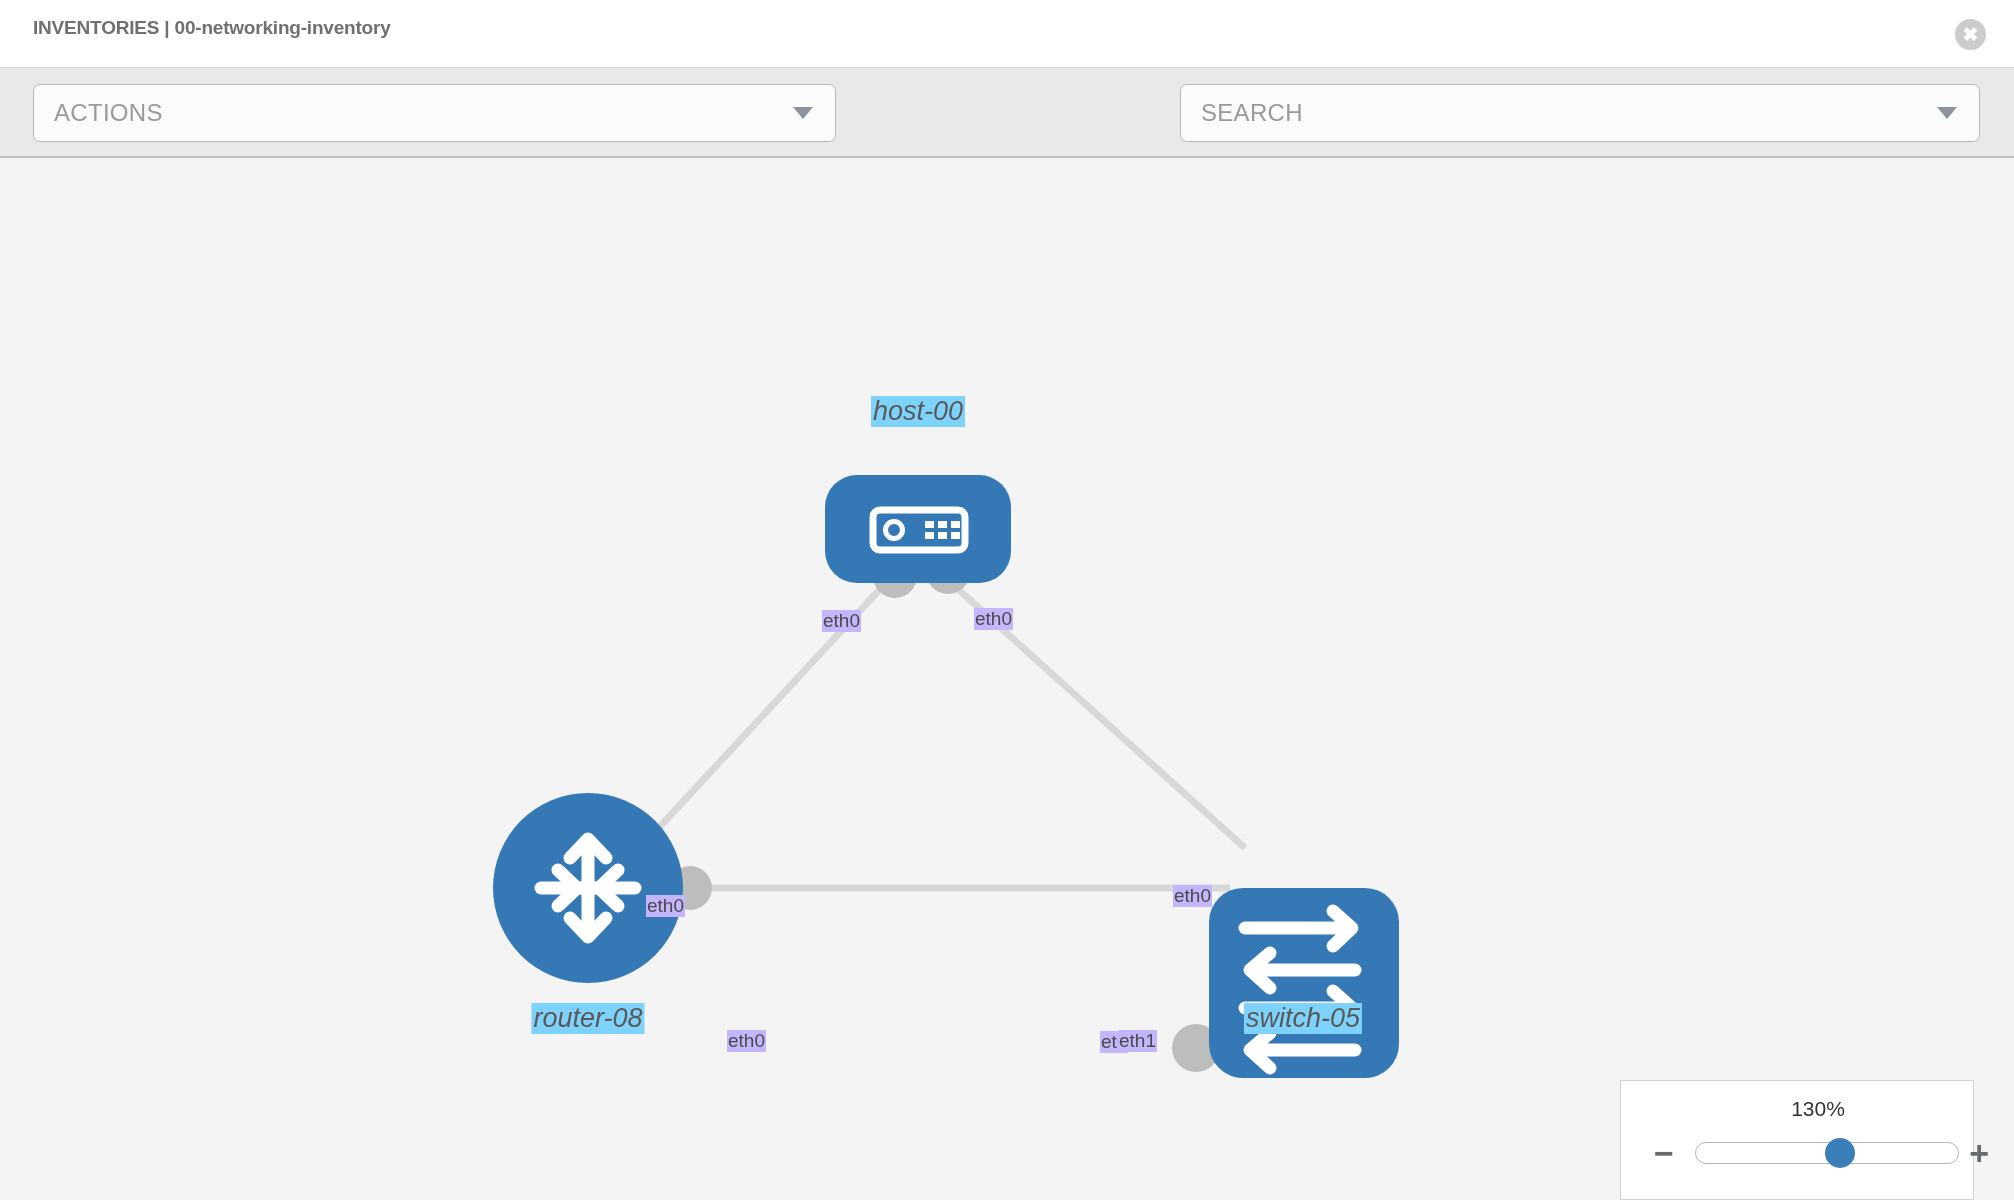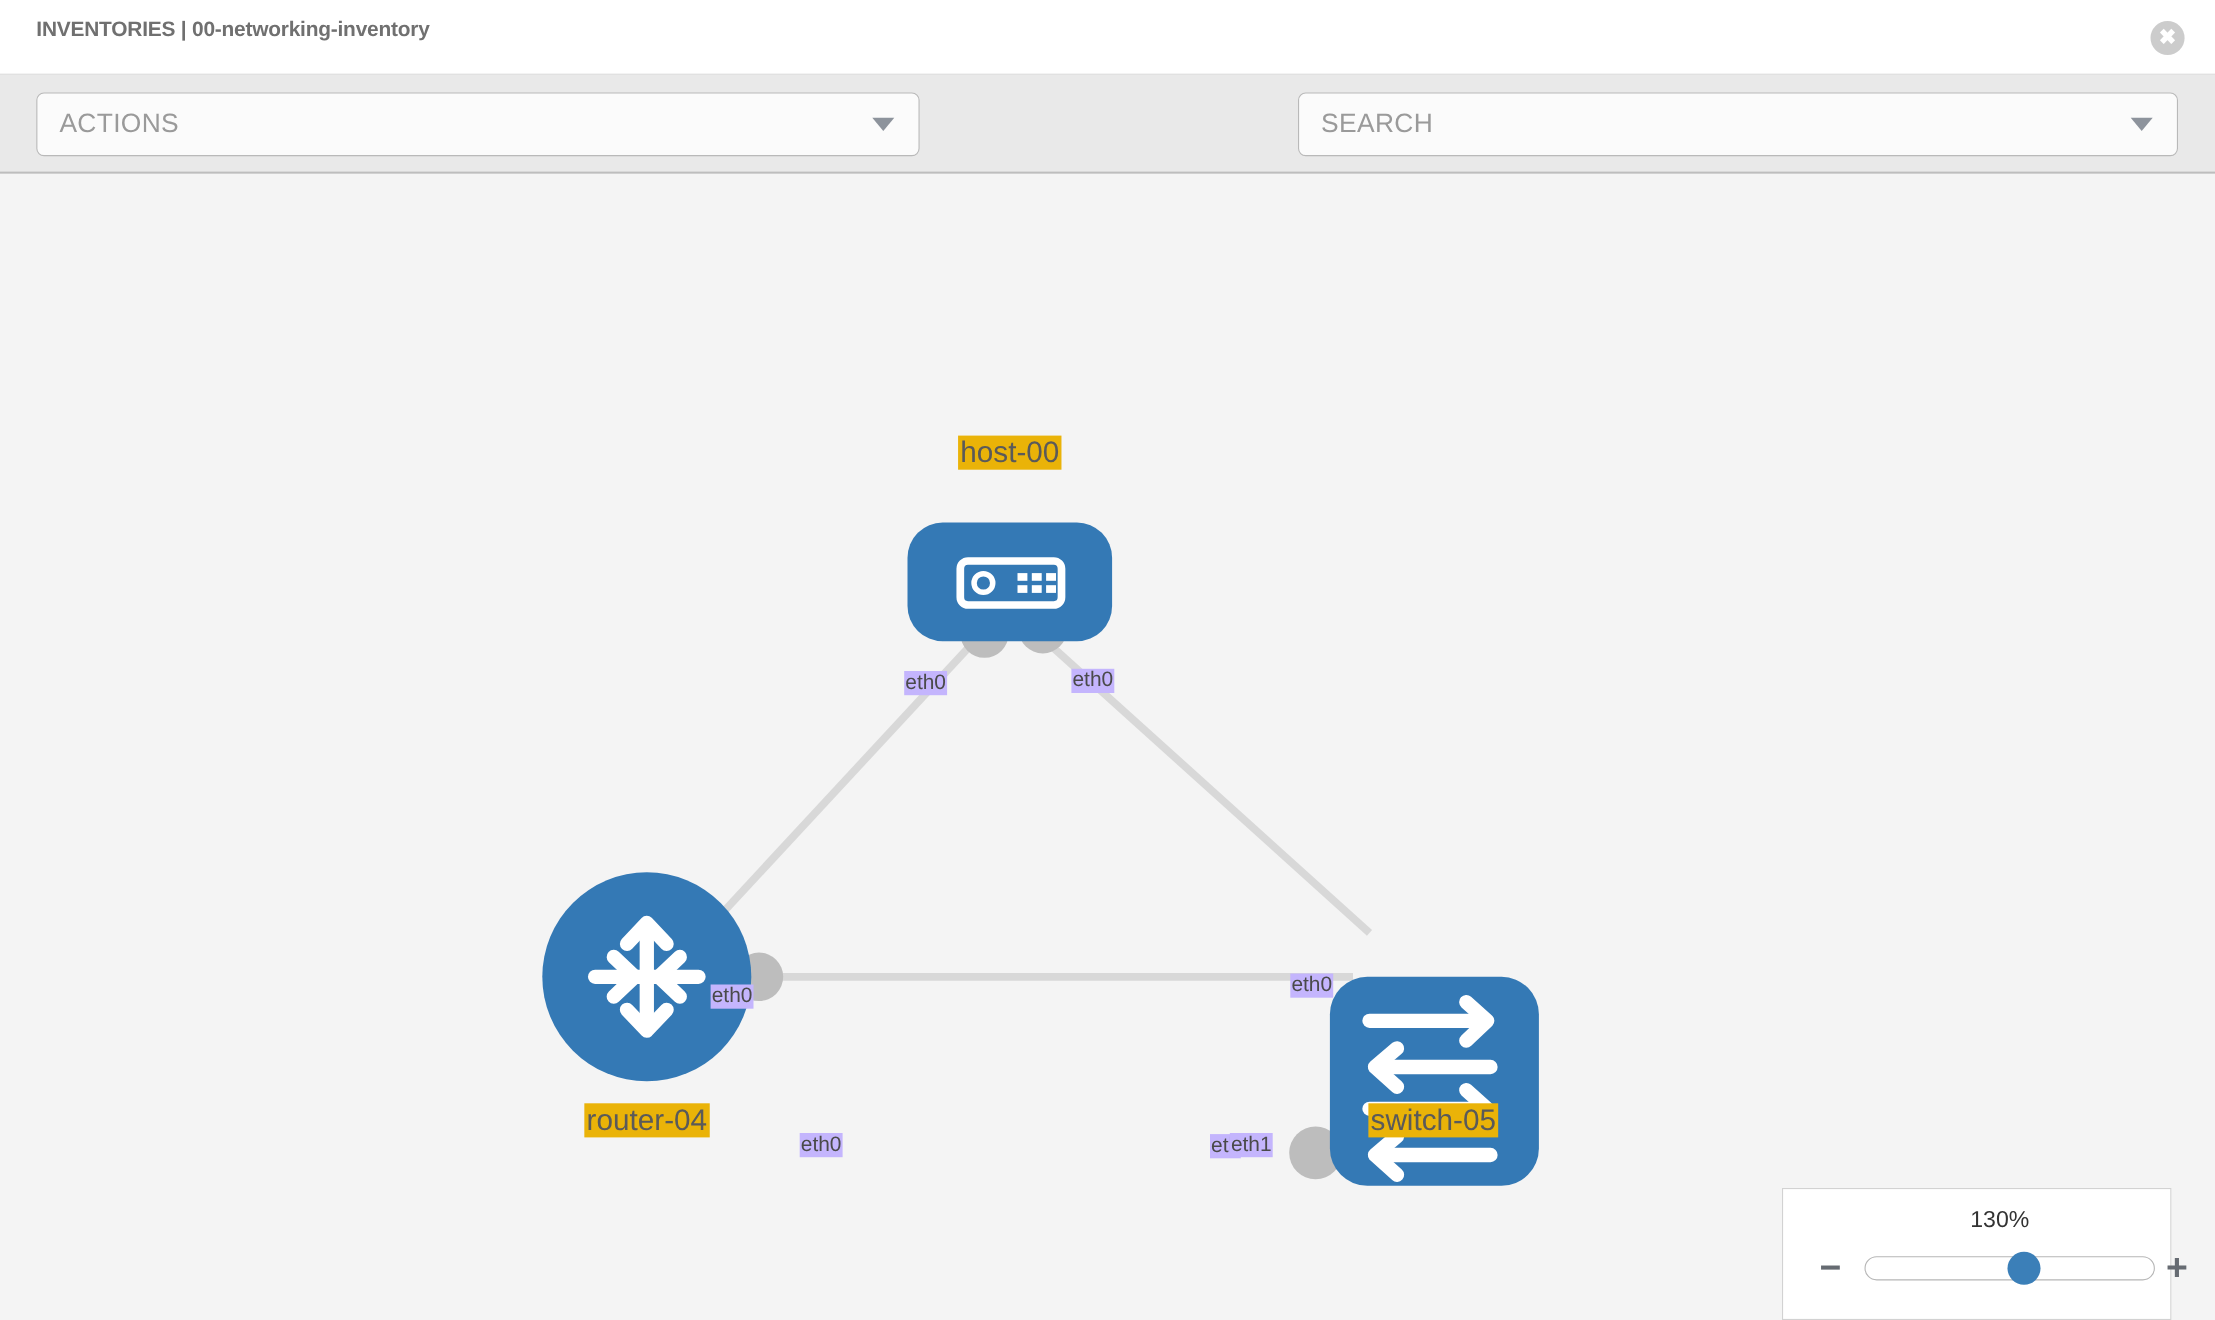--- a/index.html
+++ b/index.html
@@ -137,24 +137,25 @@
     position: absolute;
     left: 0; top: 0;
     width: 2014px;
     height: 1042px;
   }
 
   .node-label {
     position: absolute;
     font-size: 27px;
     color: #5a5a5a;
-    background: #eab308;
+    background: #7dd3fc;
     white-space: nowrap;
     padding: 0 2px;
     transform: translateX(-50%);
+    font-style: italic;
   }
   .edge-label {
     position: absolute;
     font-size: 19px;
     color: #4a4a4a;
     background: #c4b5fd;
     white-space: nowrap;
     padding: 0 1px;
   }
 
@@ -316,21 +317,21 @@
           <path d="M1270 795 L1250 812 L1270 830"></path>
           <path d="M1245 850 L1350 850"></path>
           <path d="M1333 833 L1352 850 L1333 868"></path>
           <path d="M1355 892 L1252 892"></path>
           <path d="M1270 875 L1250 892 L1270 910"></path>
         </g>
       </g>
     </svg>
 
     <div class="node-label" style="left:918px; top:238px;">host-00</div>
-    <div class="node-label" style="left:588px; top:845px;">router-04</div>
+    <div class="node-label" style="left:588px; top:845px;">router-08</div>
     <div class="node-label" style="left:1303px; top:845px;">switch-05</div>
 
     <div class="edge-label" style="left:822px; top:452px;">eth0</div>
     <div class="edge-label" style="left:974px; top:450px;">eth0</div>
     <div class="edge-label" style="left:646px; top:737px;">eth0</div>
     <div class="edge-label" style="left:1173px; top:727px;">eth0</div>
     <div class="edge-label" style="left:727px; top:872px;">eth0</div>
     <div class="edge-label" style="left:1100px; top:873px;">eth</div>
     <div class="edge-label" style="left:1118px; top:872px;">eth1</div>
 

